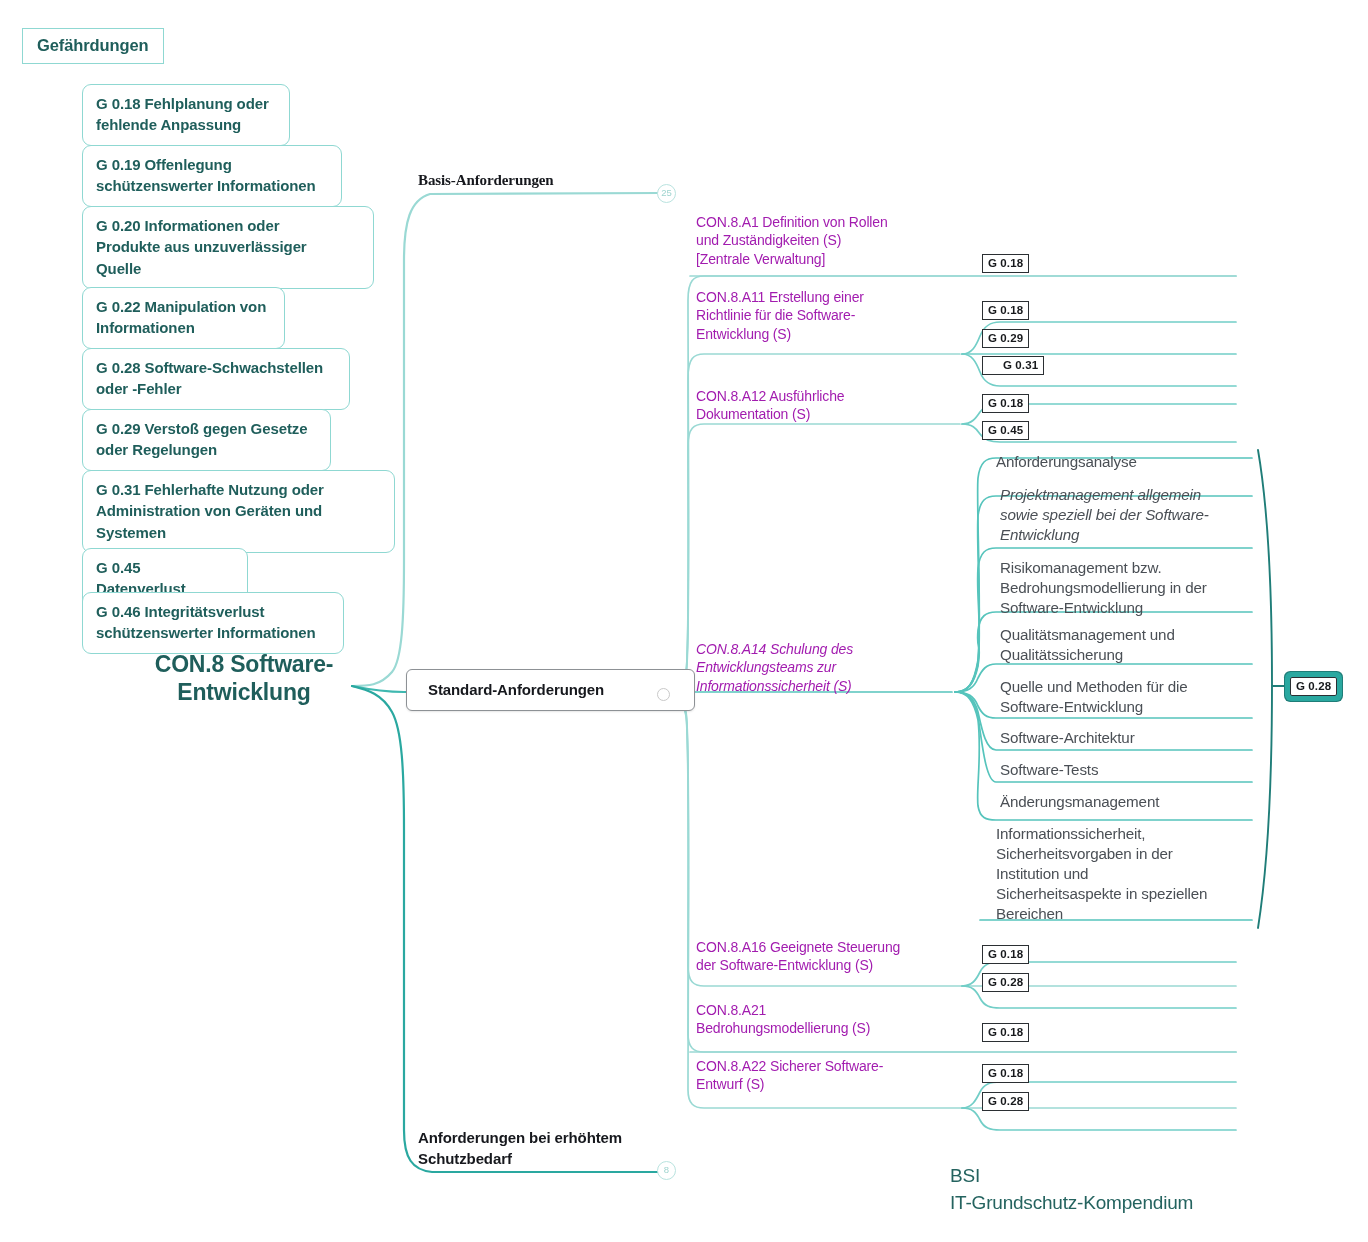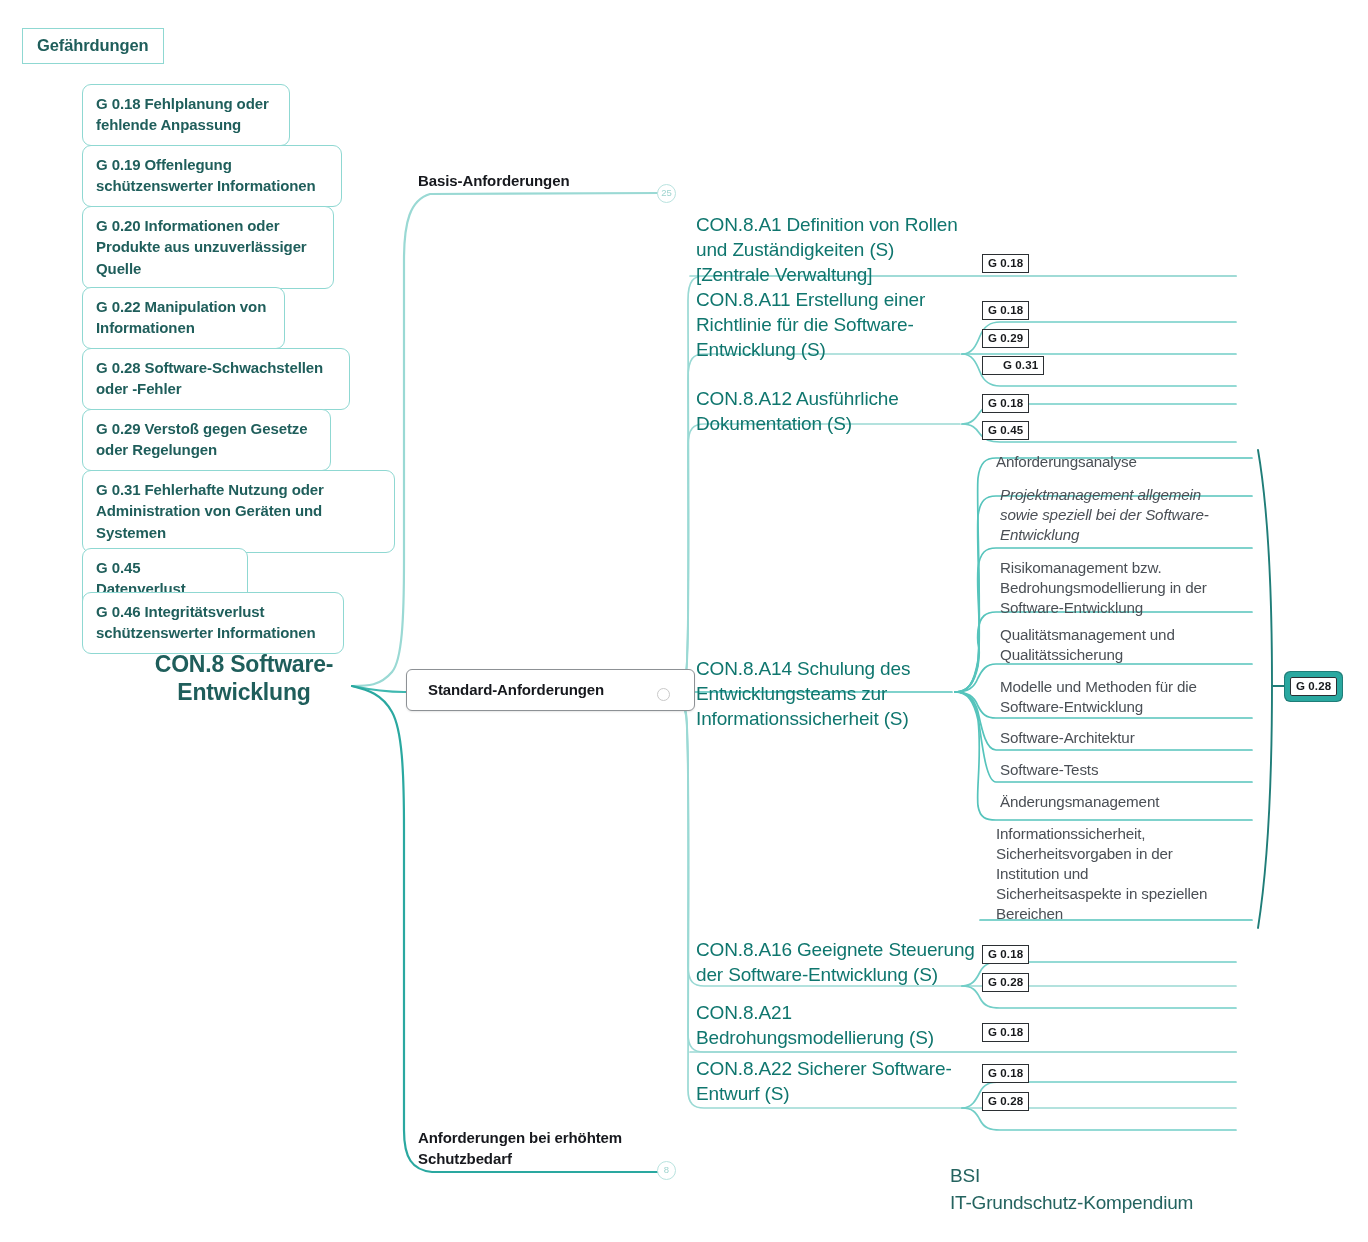--- a/index.html
+++ b/index.html
@@ -101,22 +101,22 @@
     color: #9fd4cf;
     font-size: 9.5px;
     line-height: 15px;
     text-align: center;
     font-family: "Liberation Sans", sans-serif;
   }
 
   
   .req {
     position: absolute;
-    color: #0f766e;
-    font-size: 19px;
+    color: #a21caf;
+    font-size: 14px;
     line-height: 1.31;
     letter-spacing: -0.15px;
     white-space: pre-line;
   }
 
   
   .sub {
     position: absolute;
     color: #4a4f55;
     font-size: 15.2px;
@@ -227,42 +227,42 @@
     </g>
   </svg>
 
   <div class="node gef-head">Gefährdungen</div>
 
   <div id="hazard-list">
       <div class="node gef-item" style="left: 82px; top: 84px; width: 208px; white-space: pre-line;">G 0.18 Fehlplanung oder
 fehlende Anpassung</div>
       <div class="node gef-item" style="left: 82px; top: 145px; width: 260px; white-space: pre-line;">G 0.19 Offenlegung
 schützenswerter Informationen</div>
-      <div class="node gef-item" style="left: 82px; top: 206px; width: 252px; white-space: pre-line;">G 0.20 Informationen oder
+      <div class="node gef-item" style="left: 82px; top: 206px; width: 292px; white-space: pre-line;">G 0.20 Informationen oder
 Produkte aus unzuverlässiger
 Quelle</div>
       <div class="node gef-item" style="left: 82px; top: 287px; width: 203px; white-space: pre-line;">G 0.22 Manipulation von
 Informationen</div>
       <div class="node gef-item" style="left: 82px; top: 348px; width: 268px; white-space: pre-line;">G 0.28 Software-Schwachstellen
 oder -Fehler</div>
       <div class="node gef-item" style="left: 82px; top: 409px; width: 249px; white-space: pre-line;">G 0.29 Verstoß gegen Gesetze
 oder Regelungen</div>
       <div class="node gef-item" style="left: 82px; top: 470px; width: 313px; white-space: pre-line;">G 0.31 Fehlerhafte Nutzung oder
 Administration von Geräten und
 Systemen</div>
       <div class="node gef-item" style="left: 82px; top: 548px; width: 166px; white-space: pre-line;">G 0.45 Datenverlust</div>
       <div class="node gef-item" style="left: 82px; top: 592px; width: 262px; white-space: pre-line;">G 0.46 Integritätsverlust
 schützenswerter Informationen</div>
     </div>
 
   <div class="root-title">CON.8 Software-
 Entwicklung</div>
 
   <div id="branch-layer">
-      <div class="branch-label" style="left: 418px; top: 170px;">Basis-Anforderungen</div>
+      <div class="branch-label" style="left: 418px; top: 170px; font-family: Liberation Serif, serif;">Basis-Anforderungen</div>
       <div class="count-bubble" style="left: 657px; top: 184px;">25</div>
       <div class="branch-label boxed" style="left: 406px; top: 669px; width: 252px;">Standard-Anforderungen</div>
       <div class="count-bubble" style="left: 657px; top: 688px; width: 11px; height: 11px; border-color: rgb(201, 201, 201);"></div>
       <div class="branch-label" style="left: 418px; top: 1127px;">Anforderungen bei erhöhtem
 Schutzbedarf</div>
       <div class="count-bubble" style="left: 657px; top: 1161px;">8</div>
     </div>
 
   <div id="req-layer">
       <div class="req" style="left: 696px; top: 213px;">CON.8.A1 Definition von Rollen
@@ -272,21 +272,21 @@
       <div class="req" style="left: 696px; top: 288px;">CON.8.A11 Erstellung einer
 Richtlinie für die Software-
 Entwicklung (S)</div>
       <div class="gbadge" style="left: 982px; top: 301px;">G 0.18</div>
       <div class="gbadge" style="left: 982px; top: 329px;">G 0.29</div>
       <div class="gbadge" style="left: 982px; top: 356px; padding-left: 20px;">G 0.31</div>
       <div class="req" style="left: 696px; top: 387px;">CON.8.A12 Ausführliche
 Dokumentation (S)</div>
       <div class="gbadge" style="left: 982px; top: 394px;">G 0.18</div>
       <div class="gbadge" style="left: 982px; top: 421px;">G 0.45</div>
-      <div class="req" style="left: 696px; top: 657px;">CON.8.A14 Schulung des
+      <div class="req" style="left: 696px; top: 640px; font-style: italic;">CON.8.A14 Schulung des
 Entwicklungsteams zur
 Informationssicherheit (S)</div>
       <div class="req" style="left: 696px; top: 938px;">CON.8.A16 Geeignete Steuerung
 der Software-Entwicklung (S)</div>
       <div class="gbadge" style="left: 982px; top: 945px;">G 0.18</div>
       <div class="gbadge" style="left: 982px; top: 973px;">G 0.28</div>
       <div class="req" style="left: 696px; top: 1001px;">CON.8.A21
 Bedrohungsmodellierung (S)</div>
       <div class="gbadge" style="left: 982px; top: 1023px;">G 0.18</div>
       <div class="req" style="left: 696px; top: 1057px;">CON.8.A22 Sicherer Software-
@@ -298,21 +298,21 @@
   <div id="sub-layer">
       <div class="sub" style="left: 996px; top: 452px; width: 250px;">Anforderungsanalyse</div>
       <div class="sub" style="left: 1000px; top: 485px; width: 246px; font-style: italic;">Projektmanagement allgemein
 sowie speziell bei der Software-
 Entwicklung</div>
       <div class="sub" style="left: 1000px; top: 558px; width: 250px;">Risikomanagement bzw.
 Bedrohungsmodellierung in der
 Software-Entwicklung</div>
       <div class="sub" style="left: 1000px; top: 625px; width: 246px;">Qualitätsmanagement und
 Qualitätssicherung</div>
-      <div class="sub" style="left: 1000px; top: 677px; width: 246px;">Modelle und Methoden für die
+      <div class="sub" style="left: 1000px; top: 677px; width: 246px;">Quelle und Methoden für die
 Software-Entwicklung</div>
       <div class="sub" style="left: 1000px; top: 728px; width: 246px;">Software-Architektur</div>
       <div class="sub" style="left: 1000px; top: 760px; width: 246px;">Software-Tests</div>
       <div class="sub" style="left: 1000px; top: 792px; width: 246px;">Änderungsmanagement</div>
       <div class="sub" style="left: 996px; top: 824px; width: 250px;"> Informationssicherheit,
 Sicherheitsvorgaben in der
 Institution und
 Sicherheitsaspekte in speziellen
 Bereichen</div>
     </div>

